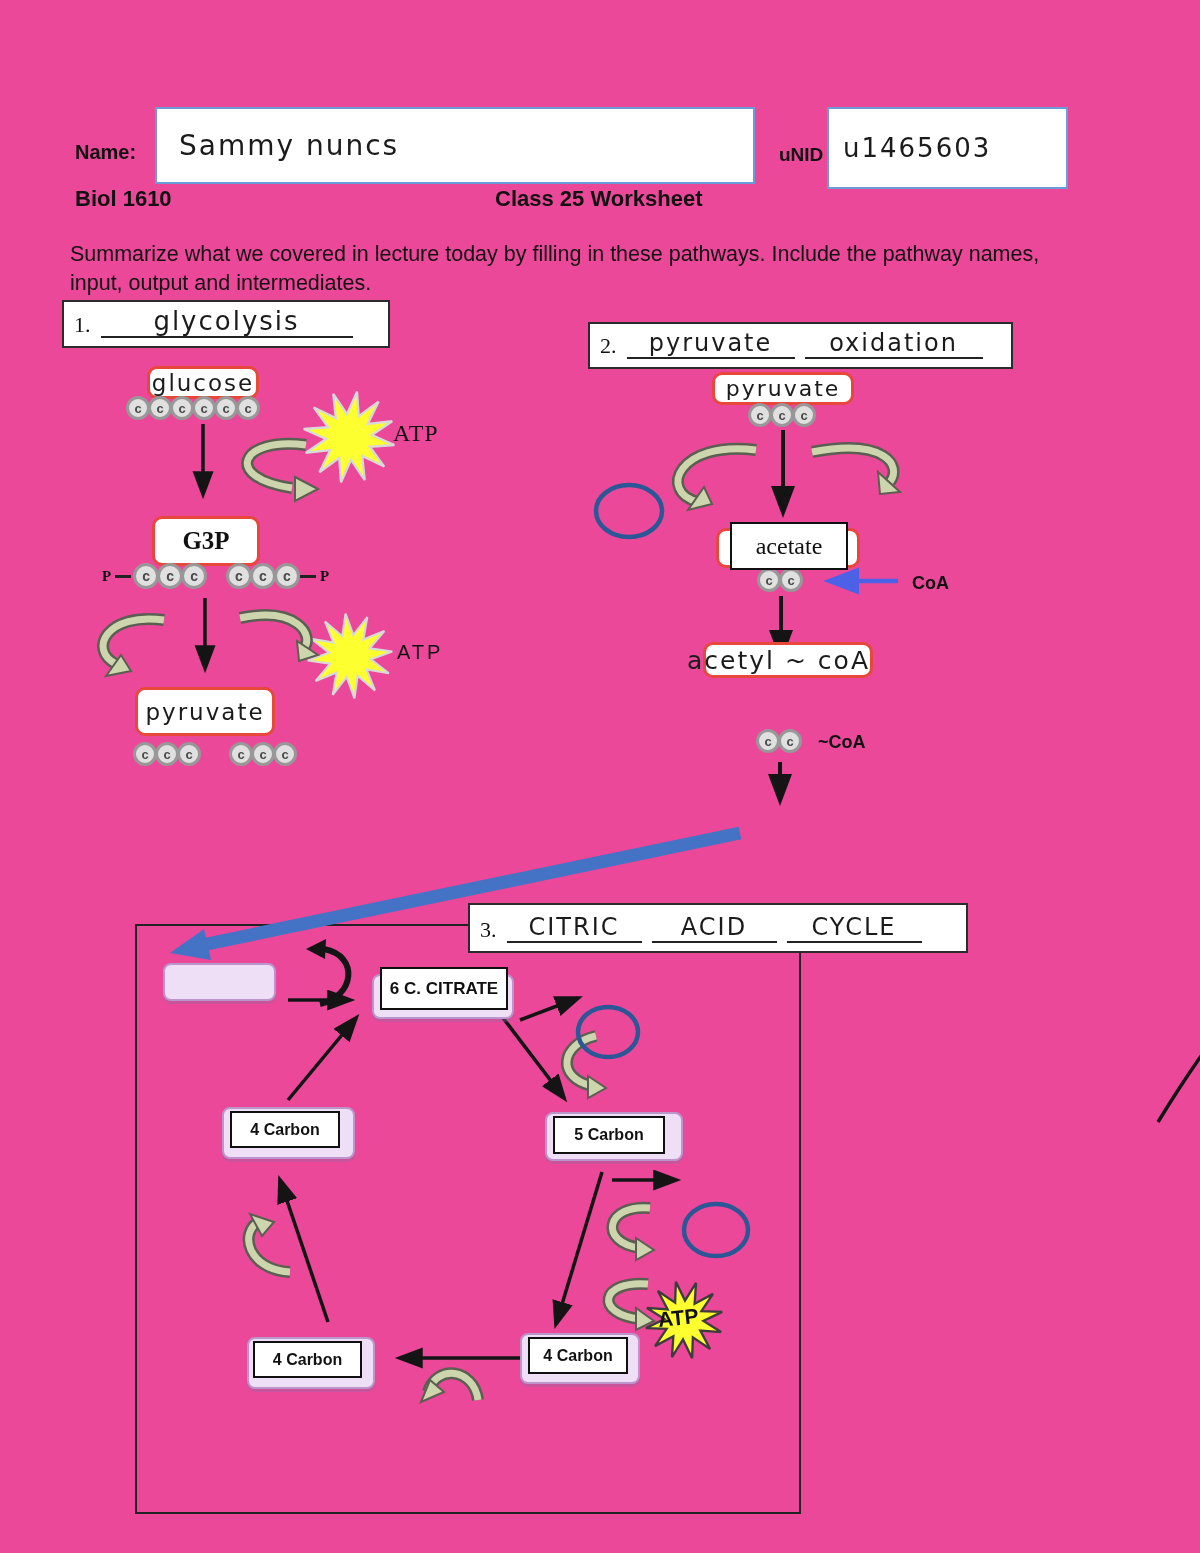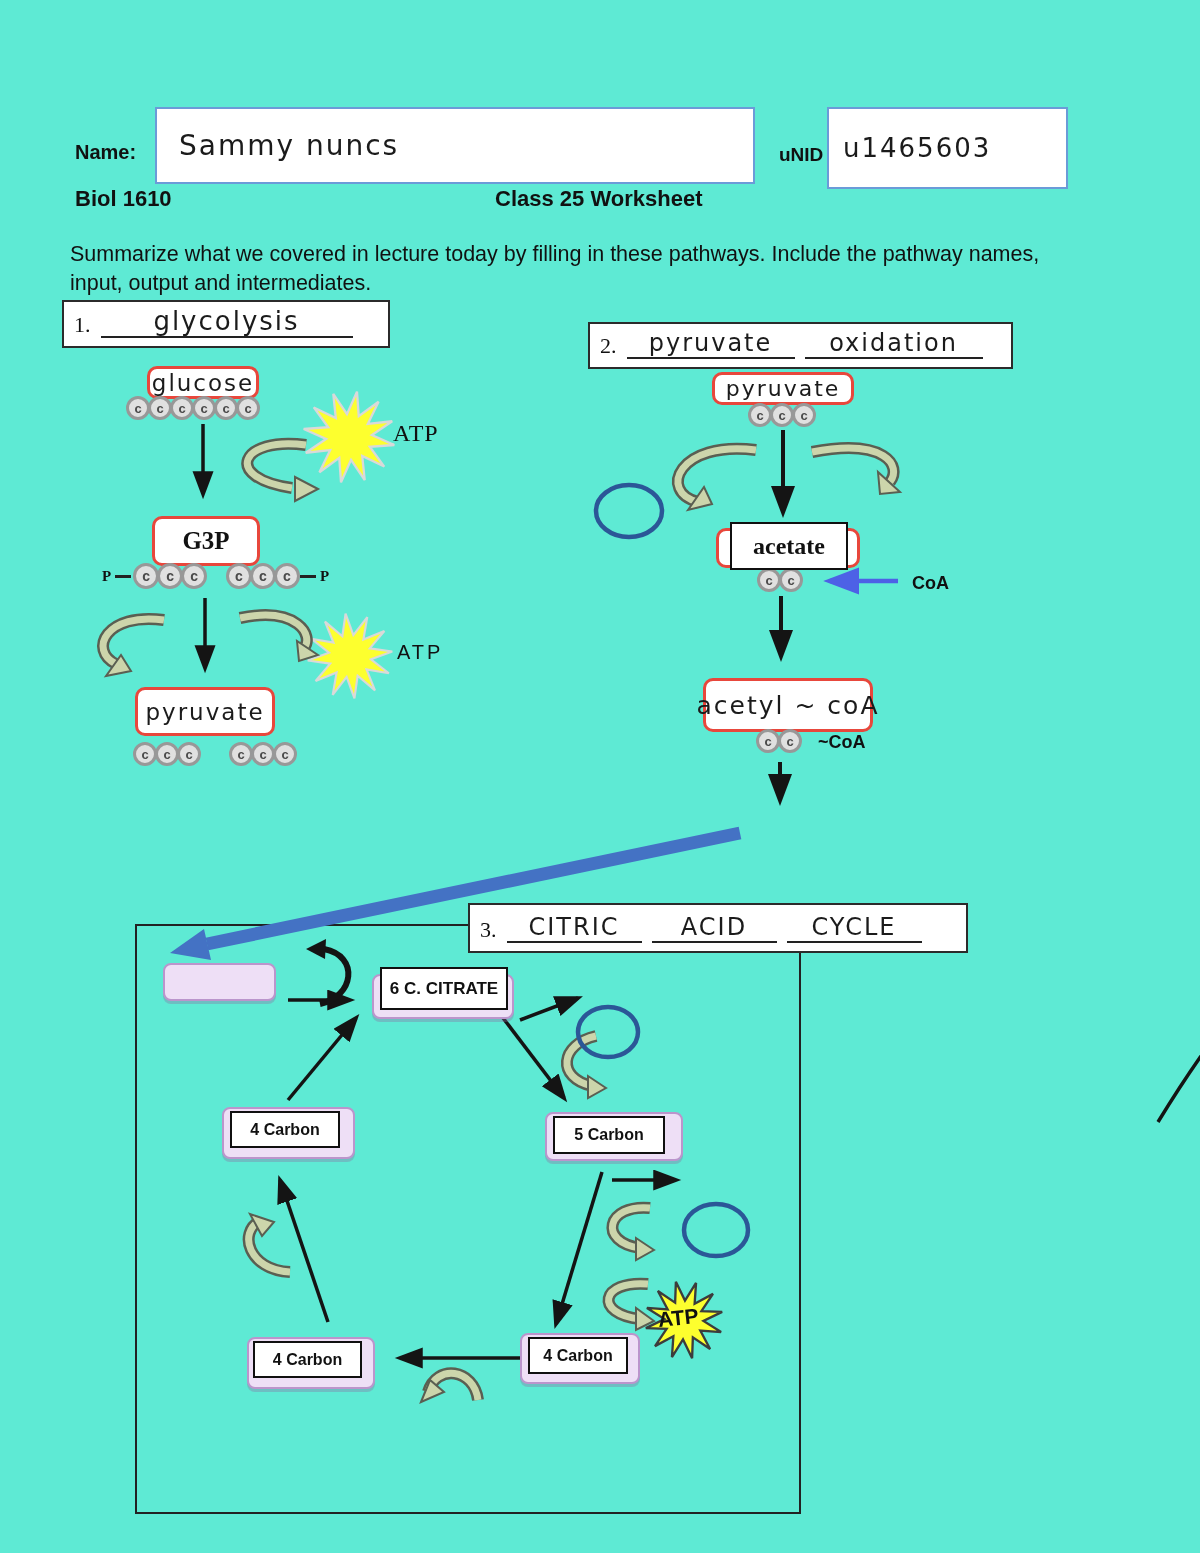--- a/index.html
+++ b/index.html
@@ -1,16 +1,16 @@
 <!DOCTYPE html>
 <html><head>
 <meta charset="utf-8">
 <style>
   html,body{margin:0;padding:0;background:#fff;}
-  #page{position:relative;width:1200px;height:1553px;background:#5eead4;overflow:hidden;
+  #page{position:relative;width:1200px;height:1553px;background:#ec4899;overflow:hidden;
         font-family:"Liberation Sans",sans-serif;color:#111;}
   .abs{position:absolute;}
   
   .bold{font-weight:bold;}
   .serif{font-family:"Liberation Serif",serif;}
   
   .hand{font-family:"DejaVu Sans",sans-serif;color:#1b1b1b;letter-spacing:2px;white-space:nowrap;}
   
   .formbox{border:2px solid #6b9bd8;background:#fff;display:flex;align-items:center;}
   
@@ -226,29 +226,29 @@
     <span class="hand" style="font-size:22px;">pyruvate</span>
   </div>
   <div class="crow" style="left:748px;top:403px;">
     <span class="carbon">c</span>
     <span class="carbon">c</span>
     <span class="carbon">c</span>
   </div>
 
   <div class="abs redbox" style="left:716px;top:528px;width:144px;height:40px;"></div>
   <div class="abs whitelabel" style="left:730px;top:522px;width:118px;height:48px;">
-    <span class="serif" style="font-size:24px;font-weight:700;">acetate</span>
+    <span class="serif" style="font-size:24px;font-weight:400;">acetate</span>
   </div>
   <div class="crow" style="left:757px;top:568px;">
     <span class="carbon">c</span>
     <span class="carbon">c</span>
   </div>
   <div class="abs bold" style="left:912px;top:573px;font-size:18px;">CoA</div>
 
-  <div class="abs redbox" style="left:703px;top:678px;width:170px;height:54px;">
+  <div class="abs redbox" style="left:703px;top:642px;width:170px;height:36px;justify-content:flex-end;">
     <span class="hand" style="font-size:25px;">acetyl ~ coA</span>
   </div>
   <div class="crow" style="left:756px;top:729px;">
     <span class="carbon">c</span>
     <span class="carbon">c</span>
   </div>
   <div class="abs bold" style="left:818px;top:732px;font-size:18px;">~CoA</div>
 
   <div id="cyclebox" class="abs" style="left:135px;top:924px;width:662px;height:586px;"></div>
 

